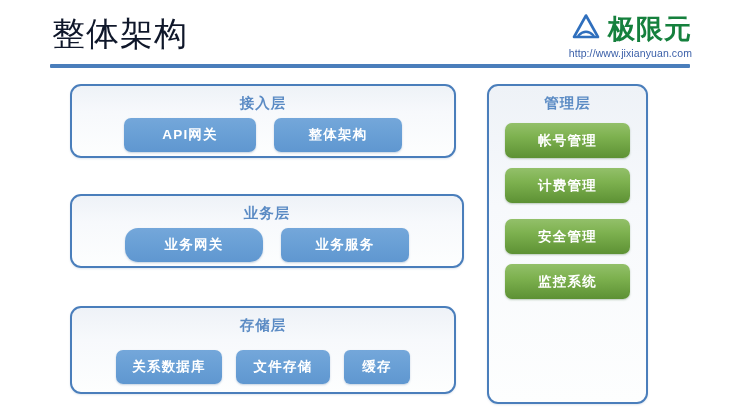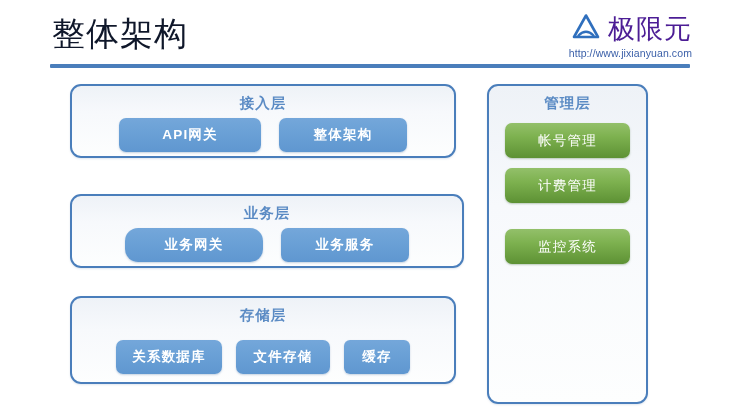--- a/index.html
+++ b/index.html
@@ -50,22 +50,22 @@
     display: flex;
     align-items: center;
     justify-content: flex-end;
     gap: 7px;
     height: 34px;
   }
   #logo-mark { display: block; }
   #logo-wordmark {
     font-size: 27px;
     line-height: 30px;
-    color: #4c1d95;
-    font-weight: 400;
+    color: #15803d;
+    font-weight: 700;
     letter-spacing: 1px;
     white-space: nowrap;
   }
   #logo-url {
     margin-top: 1px;
     font-size: 10.5px;
     line-height: 13px;
     color: #3a5fa8;
     letter-spacing: 0.1px;
     white-space: nowrap;
@@ -137,21 +137,21 @@
     flex-direction: column;
     align-items: stretch;
   }
   .chip-green {
     box-sizing: border-box;
     height: 35px;
     border-radius: 7px;
     background: linear-gradient(180deg, #93c06a 0%, #7db14f 40%, #5d9134 100%);
     color: #ffffff;
     font-size: 13.5px;
-    font-weight: 400;
+    font-weight: 700;
     letter-spacing: 1.2px;
     display: flex;
     align-items: center;
     justify-content: center;
     box-shadow: 0 1px 2px rgba(70,110,60,0.35);
     white-space: nowrap;
   }
   .gap-sm { height: 10px; }
   .gap-lg { height: 16px; }
   .spacer-top { height: 7px; }
@@ -171,46 +171,47 @@
       </svg>
     </span>
     <span id="logo-wordmark">极限元</span>
   </div>
   <div id="logo-url">http://www.jixianyuan.com</div>
 </div>
 
 <div class="panel" style="left:70px; top:84px; width:386px; height:74px;">
   <div class="panel-title">接入层</div>
   <div class="panel-body">
-    <div class="chip-blue" style="width:142px;">API网关</div>
+    <div class="chip-blue" style="width:132px;">API网关</div>
     <div class="chip-blue" style="width:128px;">整体架构</div>
   </div>
 </div>
 
 <div class="panel" style="left:70px; top:194px; width:394px; height:74px;">
   <div class="panel-title">业务层</div>
   <div class="panel-body">
     <div class="chip-blue" style="width:138px;border-radius:13px;">业务网关</div>
     <div class="chip-blue" style="width:128px;">业务服务</div>
   </div>
 </div>
 
-<div class="panel" style="left:70px; top:296px; width:386px; height:88px;padding-left:8px;">
+<div class="panel" style="left:70px; top:306px; width:386px; height:88px;padding-left:8px;">
   <div class="panel-title">存储层</div>
   <div class="panel-body" style="top:42px; gap:14px;">
     <div class="chip-blue" style="width:106px;">关系数据库</div>
     <div class="chip-blue" style="width:94px;">文件存储</div>
     <div class="chip-blue" style="width:66px;border-radius:6px;">缓存</div>
   </div>
 </div>
 
 <div class="panel" style="left:487px; top:84px; width:161px; height:320px;">
   <div class="panel-title">管理层</div>
   <div id="mgmt-body">
     <div class="spacer-top"></div>
     <div class="chip-green">帐号管理</div>
     <div class="gap-sm"></div>
     <div class="chip-green">计费管理</div>
     <div class="gap-lg"></div>
+    <div class="chip-green">安全管理</div>
     <div class="gap-sm"></div>
     <div class="chip-green">监控系统</div>
   </div>
 </div>
 
 </body></html>

